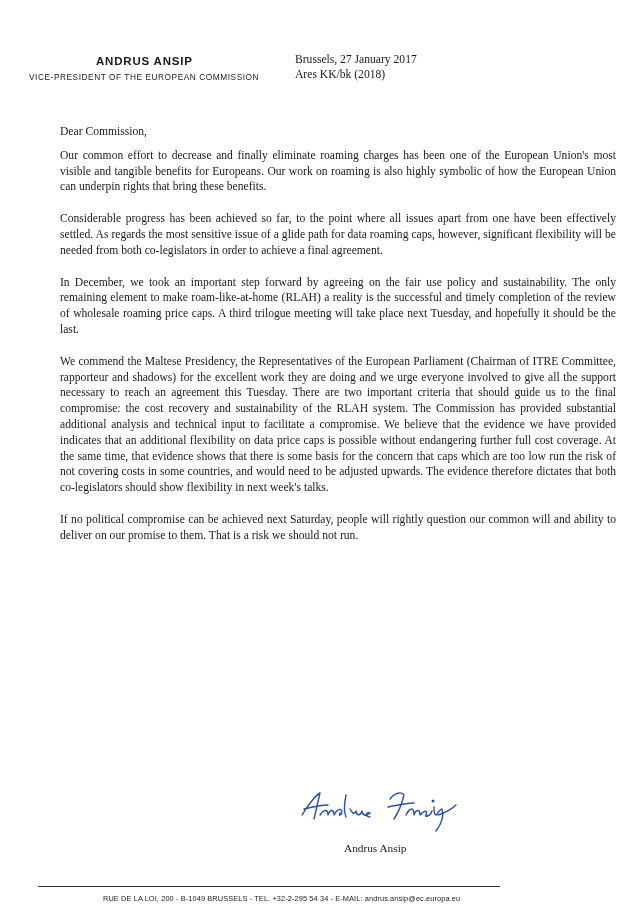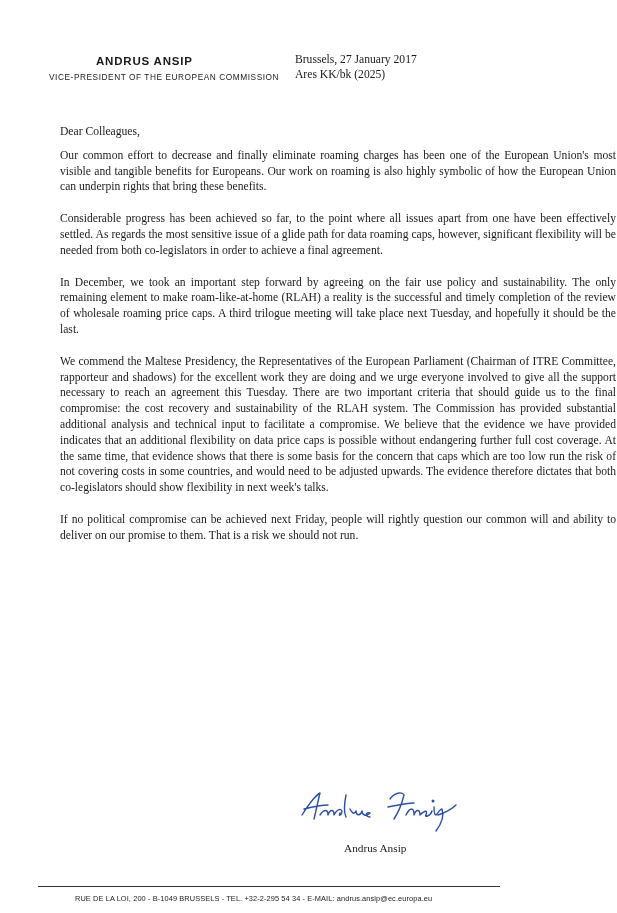--- a/index.html
+++ b/index.html
@@ -3,21 +3,21 @@
   <meta charset="utf-8">
   <style>
     html, body { margin: 0; padding: 0; background: #ffffff; }
     body { width: 617px; height: 913px; position: relative; overflow: hidden; color: #1a1a1a; }
     .letterhead-name {
       position: absolute; left: 96px; top: 55px;
       font-family: "Liberation Sans", sans-serif; font-size: 11.5px; font-weight: bold; letter-spacing: 0.8px;
     }
     .letterhead-title {
       position: absolute; left: 29px; top: 72px;
-      font-family: "Liberation Sans", sans-serif; font-size: 8.3px; letter-spacing: 0.55px; margin-left: 20px;
+      font-family: "Liberation Sans", sans-serif; font-size: 8.3px; letter-spacing: 0.55px;
     }
     .meta {
       position: absolute; left: 295px; top: 52px;
       font-family: "Liberation Serif", serif; font-size: 11.6px; line-height: 15px;
     }
     .body-text {
       position: absolute; left: 60px; top: 124px; width: 556px;
       font-family: "Liberation Serif", serif; font-size: 11.6px; line-height: 15.8px;
     }
     .body-text p { margin: 0; text-align: justify; }
@@ -28,42 +28,42 @@
       position: absolute; left: 298px; top: 785px; width: 180px; height: 48px;
     }
     .signer {
       position: absolute; left: 344px; top: 842px;
       font-family: "Liberation Serif", serif; font-size: 11.3px;
     }
     .footer-rule {
       position: absolute; left: 38px; top: 886px; width: 462px; height: 0; border-top: 1px solid #333;
     }
     .footer-text {
-      position: absolute; left: 75px; top: 894px;
+      position: absolute; left: 103px; top: 894px;
       font-family: "Liberation Sans", sans-serif; font-size: 7.4px; letter-spacing: 0.1px; white-space: nowrap;
     }
   </style>
 </head>
 <body>
 
 <div class="letterhead-name">ANDRUS ANSIP</div>
 <div class="letterhead-title">VICE-PRESIDENT OF THE EUROPEAN COMMISSION</div>
 
 <div class="meta">
   <div>Brussels, 27 January 2017</div>
-  <div>Ares KK/bk (2025)</div>
+  <div>Ares KK/bk (2018)</div>
 </div>
 
 <div class="body-text">
-  <p class="salutation">Dear Colleagues,</p>
+  <p class="salutation">Dear Commission,</p>
   <p class="para">Our common effort to decrease and finally eliminate roaming charges has been one of the European Union's most visible and tangible benefits for Europeans. Our work on roaming is also highly symbolic of how the European Union can underpin rights that bring these benefits.</p>
   <p class="para">Considerable progress has been achieved so far, to the point where all issues apart from one have been effectively settled. As regards the most sensitive issue of a glide path for data roaming caps, however, significant flexibility will be needed from both co-legislators in order to achieve a final agreement.</p>
   <p class="para">In December, we took an important step forward by agreeing on the fair use policy and sustainability. The only remaining element to make roam-like-at-home (RLAH) a reality is the successful and timely completion of the review of wholesale roaming price caps. A third trilogue meeting will take place next Tuesday, and hopefully it should be the last.</p>
   <p class="para">We commend the Maltese Presidency, the Representatives of the European Parliament (Chairman of ITRE Committee, rapporteur and shadows) for the excellent work they are doing and we urge everyone involved to give all the support necessary to reach an agreement this Tuesday. There are two important criteria that should guide us to the final compromise: the cost recovery and sustainability of the RLAH system. The Commission has provided substantial additional analysis and technical input to facilitate a compromise. We believe that the evidence we have provided indicates that an additional flexibility on data price caps is possible without endangering further full cost coverage. At the same time, that evidence shows that there is some basis for the concern that caps which are too low run the risk of not covering costs in some countries, and would need to be adjusted upwards. The evidence therefore dictates that both co-legislators should show flexibility in next week's talks.</p>
-  <p class="para tight">If no political compromise can be achieved next Friday, people will rightly question our common will and ability to deliver on our promise to them. That is a risk we should not run.</p>
+  <p class="para tight">If no political compromise can be achieved next Saturday, people will rightly question our common will and ability to deliver on our promise to them. That is a risk we should not run.</p>
 </div>
 
 <svg class="signature" viewBox="0 0 180 48">
   <g fill="none" stroke="#2b4fa8" stroke-width="1.4" stroke-linecap="round" stroke-linejoin="round">
     <path d="M4 30 C 10 20, 18 10, 22 8 C 20 16, 18 26, 16 34 M 6 24 C 14 22, 22 20, 30 20"></path>
     <path d="M22 30 C 26 24, 30 24, 30 30 C 32 24, 36 24, 36 30 C 38 26, 42 22, 44 26 C 44 30, 40 32, 42 28 M 48 10 C 46 20, 46 28, 48 32"></path>
     <path d="M52 24 C 54 28, 56 30, 58 26 C 58 30, 62 32, 64 26 C 64 30, 68 32, 72 28 C 68 26, 66 32, 72 32"></path>
     <path d="M92 14 C 96 8, 104 6, 106 10 C 104 18, 100 28, 96 34 M 90 22 C 100 20, 110 18, 116 18"></path>
     <path d="M108 30 C 112 22, 116 22, 116 30 C 118 24, 122 24, 122 30 C 126 26, 130 24, 128 30 C 126 32, 132 32, 134 26"></path>
     <path d="M136 22 C 136 26, 136 30, 138 30 C 140 28, 142 24, 144 24 C 146 30, 144 38, 138 46 M 140 30 C 146 28, 152 26, 158 20"></path>

